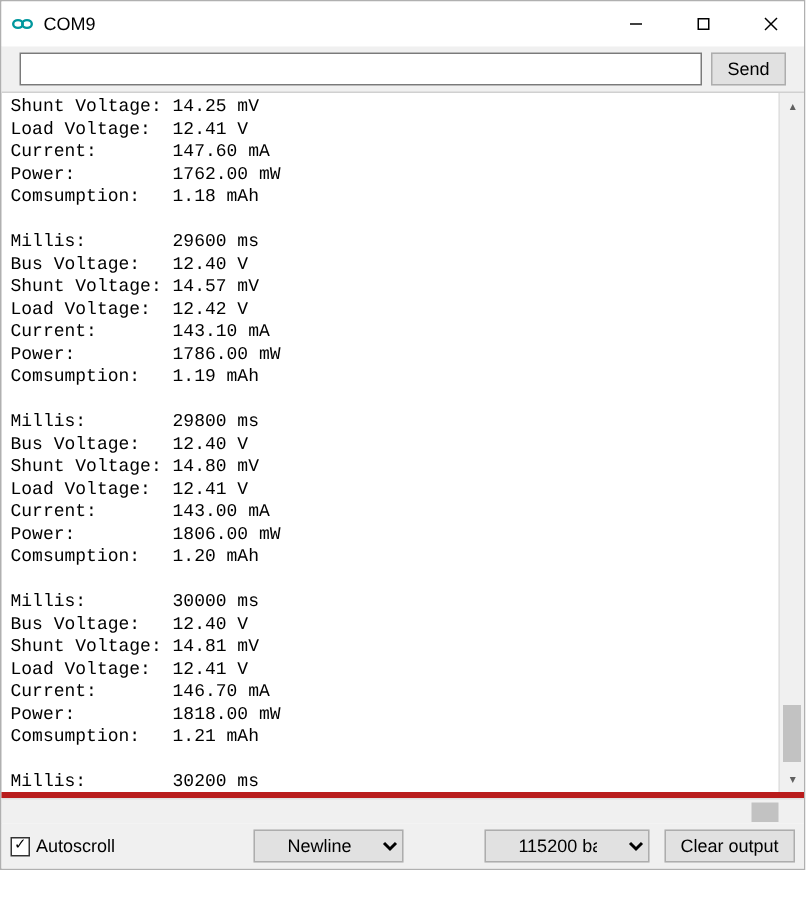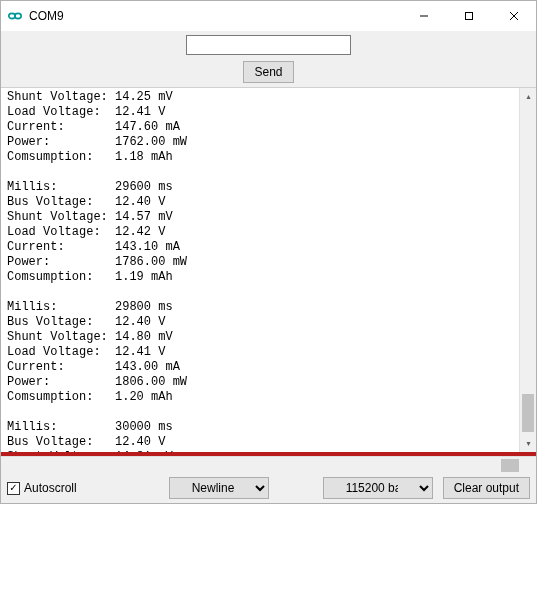--- a/index.html
+++ b/index.html
@@ -5,21 +5,21 @@
   * { box-sizing: border-box; }
   html, body {
     margin: 0; padding: 0;
     width: 537px; height: 600px;
     font-family: "Segoe UI", Tahoma, sans-serif;
     font-size: 12px;
     background: #fff;
     overflow: hidden;
   }
   .window {
-    width: 537px; height: 504px;
+    width: 537px; height: 580px;
     border: 1px solid #b0b0b0;
     display: flex; flex-direction: column;
     background: #fff;
   }
   .titlebar {
     height: 30px;
     display: flex; align-items: center;
     background: #fff;
     padding-left: 6px;
   }
@@ -33,25 +33,24 @@
   .win-btn {
     width: 45px; height: 30px;
     display: flex; align-items: center; justify-content: center;
     font-family: "Segoe UI Symbol", sans-serif;
     font-size: 10px;
     color: #000;
   }
 
   .input-row {
     display: flex; align-items: center;
-    padding: 4px 0;
+    padding: 4px 12px;
     gap: 6px;
     background: #f0f0f0;
     border-bottom: 1px solid #d0d0d0;
-    flex-direction: column;
   }
   .serial-input {
     flex: 1;
     height: 22px;
     border: 1px solid #7a7a7a;
     padding: 2px 4px;
     font-size: 12px;
     outline: none;
   }
   .send-btn, .clear-btn {

